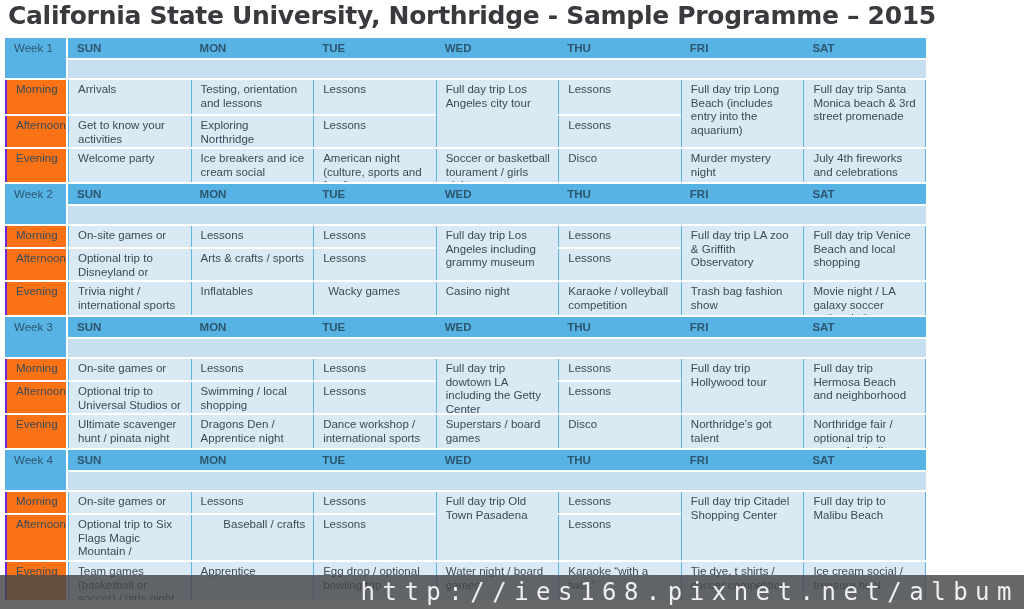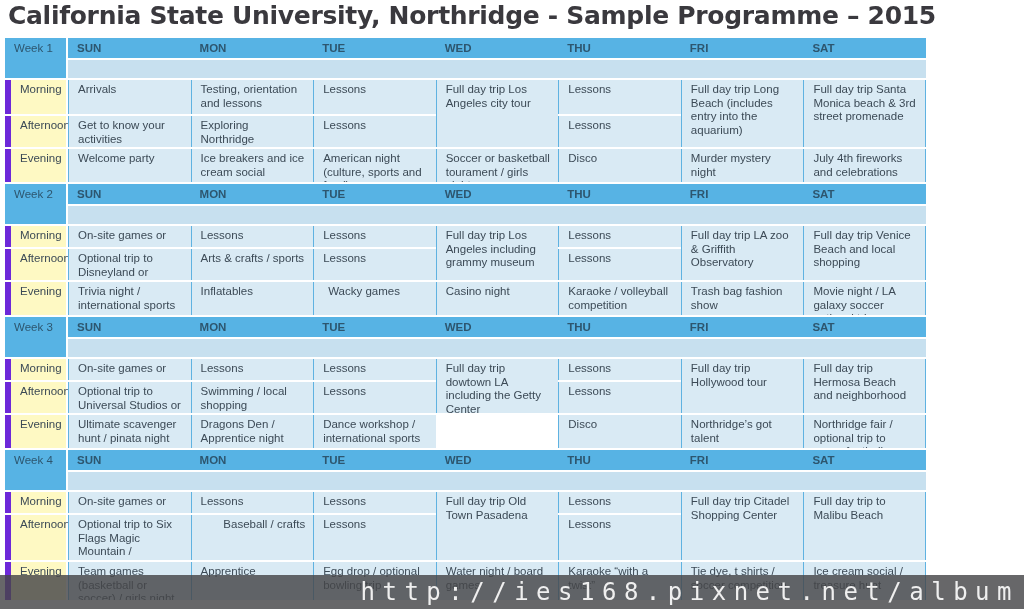--- a/index.html
+++ b/index.html
@@ -37,23 +37,23 @@
     font-size:11.5px; font-weight:bold;
     padding:4px 0 0 9px;
     box-sizing:border-box;
   }
   .band {
     grid-column:2 / 9; grid-row:2;
     background:#c7e0ef;
   }
   .row-label {
     grid-column:1;
-    background:#fef9c3; color:#3c4a56;
+    background:#f97316; color:#3c4a56;
     font-size:11.5px; padding:3px 0 8px 9px;
-    border-left:6px solid #6d28d9;
+    border-left:2px solid #6d28d9;
     border-right:2px solid #ffffff;
     box-sizing:border-box;
   }
   .cell {
     background:#d9eaf4; color:#3c4a56;
     font-size:11.5px; line-height:13.5px;
     padding:3px 8px 2px 9px;
     border-left:1px solid #5fb2e1;
     box-sizing:border-box;
     overflow:hidden;
@@ -158,20 +158,21 @@
       <div class="cell" style="grid-area: 3 / 2;">On-site games or</div>
       <div class="cell" style="grid-area: 4 / 2;">Optional trip to Universal Studios or Pasadena</div>
       <div class="cell" style="grid-area: 5 / 2;">Ultimate scavenger hunt / pinata night</div>
       <div class="cell" style="grid-area: 3 / 3;">Lessons</div>
       <div class="cell" style="grid-area: 4 / 3;">Swimming / local shopping</div>
       <div class="cell" style="grid-area: 5 / 3;">Dragons Den / Apprentice night</div>
       <div class="cell" style="grid-area: 3 / 4;">Lessons</div>
       <div class="cell" style="grid-area: 4 / 4;">Lessons</div>
       <div class="cell" style="grid-area: 5 / 4;">Dance workshop / international sports</div>
       <div class="cell" style="grid-area: 3 / 5 / 5;">Full day trip dowtown LA including the Getty Center</div>
+      <div class="cell" style="grid-area: 5 / 5;">Superstars / board games</div>
       <div class="cell" style="grid-area: 3 / 6;">Lessons</div>
       <div class="cell" style="grid-area: 4 / 6;">Lessons</div>
       <div class="cell" style="grid-area: 5 / 6;">Disco</div>
       <div class="cell" style="grid-area: 3 / 7 / 5;">Full day trip Hollywood tour</div>
       <div class="cell" style="grid-area: 5 / 7;">Northridge’s got talent</div>
       <div class="cell last-col" style="grid-area: 3 / 8 / 5;">Full day trip Hermosa Beach and neighborhood</div>
       <div class="cell last-col" style="grid-area: 5 / 8;">Northridge fair / optional trip to arena football</div>
     </div>
     <div class="week-section" style="grid-template-rows: 20px 18px 21px 45px 38px;">
       <div class="week-label" style="grid-area: 1 / 1 / 3;">Week 4</div>

